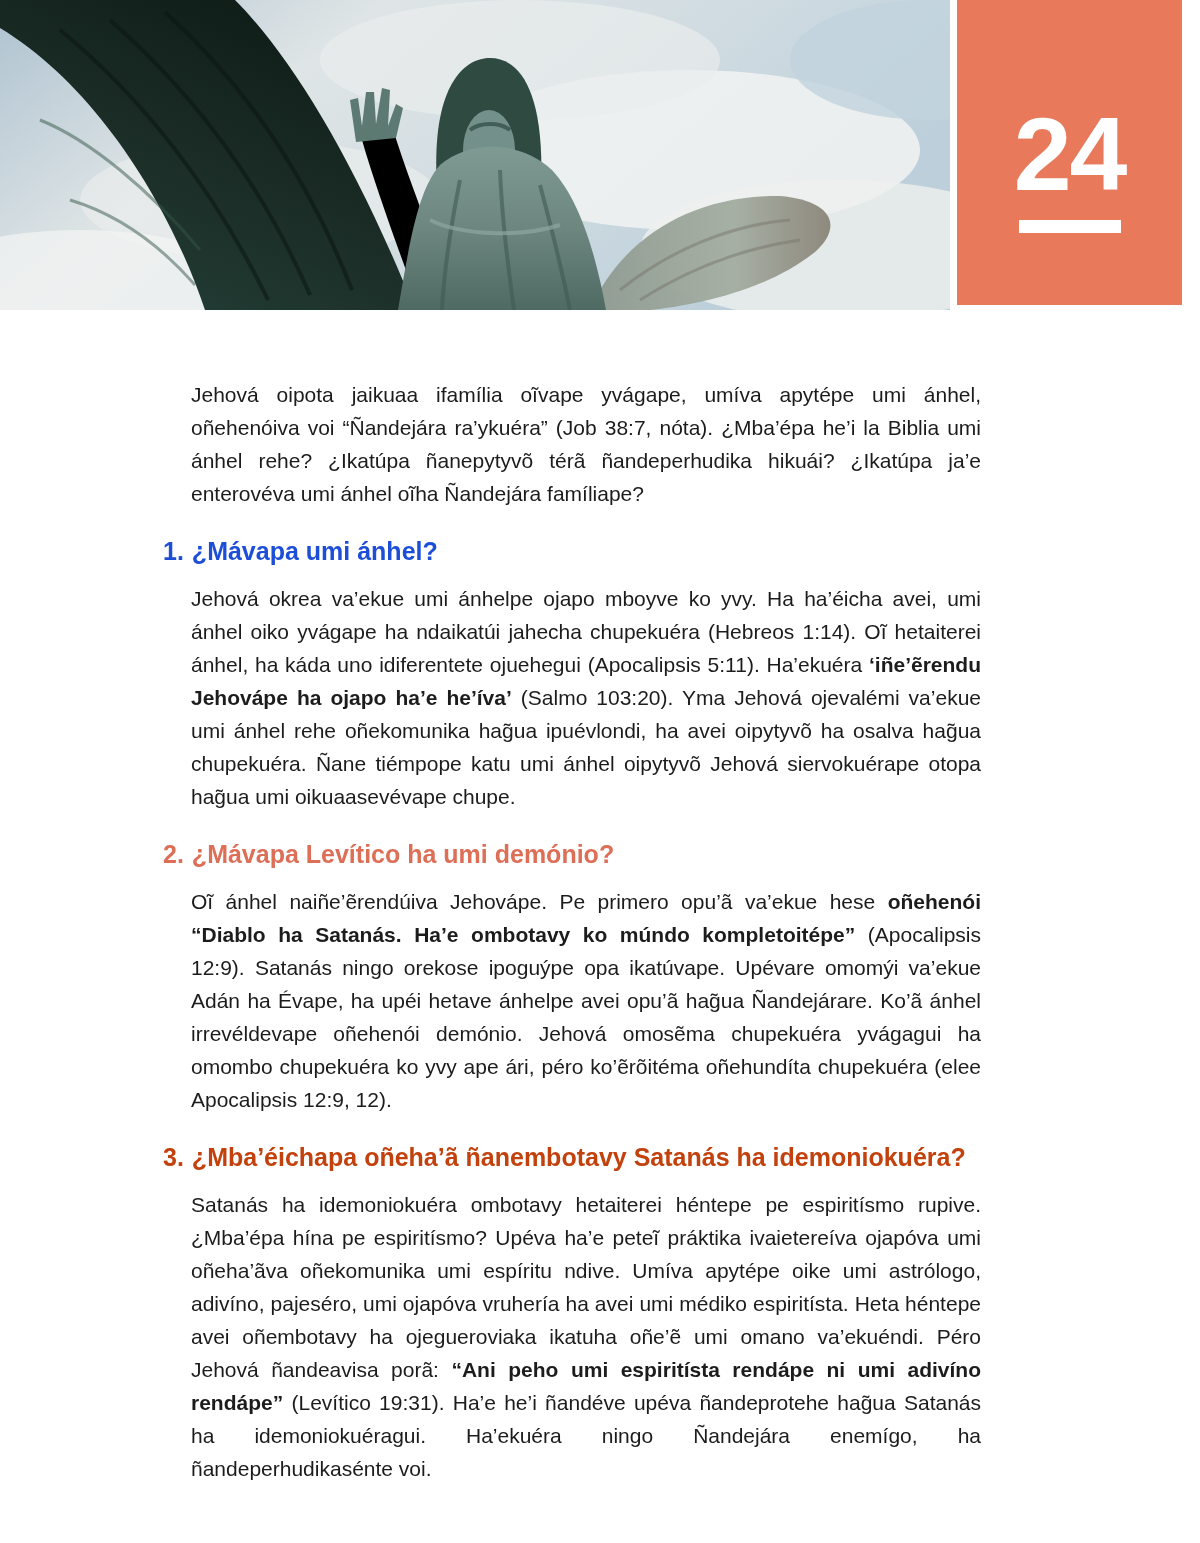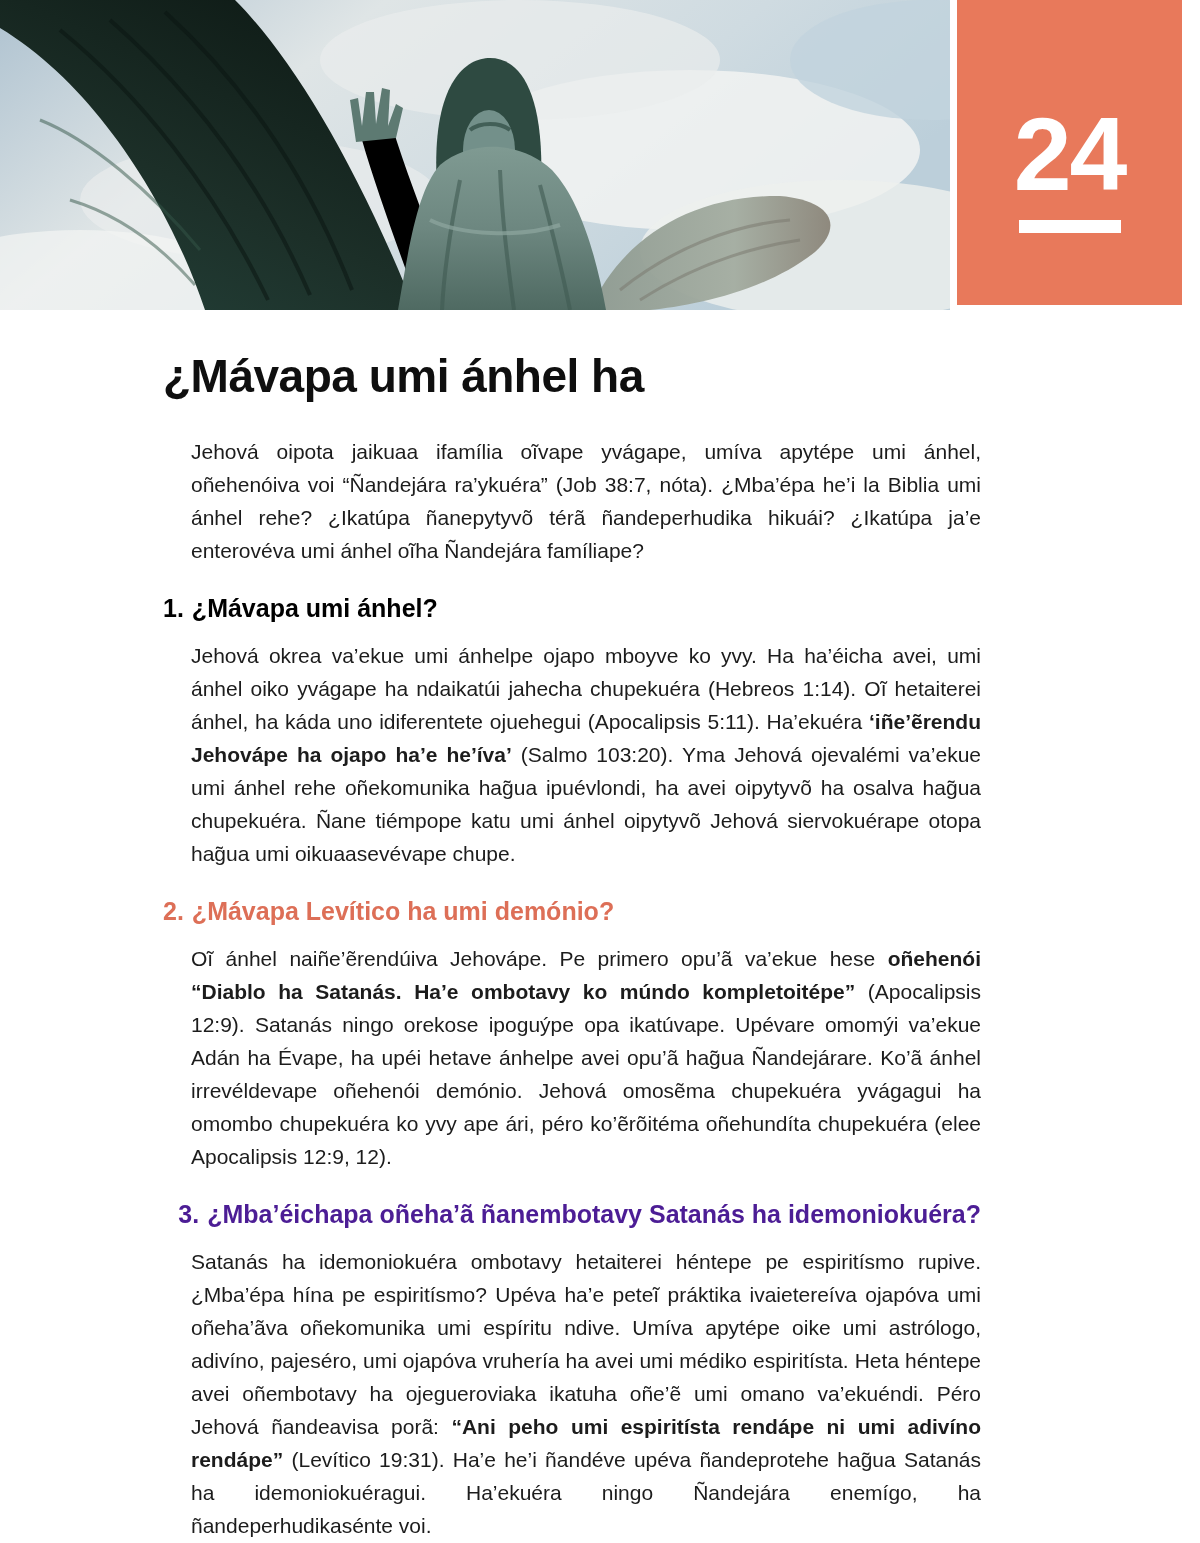--- a/index.html
+++ b/index.html
@@ -124,34 +124,33 @@
   </div>
 
   <div class="chapter-block" style="background-color: rgb(232, 121, 91);">
     <div class="chapter-number">24</div>
     <div class="chapter-underline"></div>
   </div>
 
   <div class="content">
 
     <h1 class="title">
-      <span>¿Mávapa umi ánhel ha</span>
     </h1>
 
     <p class="para"><span>Jehová oipota jaikuaa ifamília oĩvape yvágape, umíva apytépe umi ánhel, oñehenóiva voi “Ñandejára ra’ykuéra” (Job 38:7, nóta). ¿Mba’épa he’i la Biblia umi ánhel rehe? ¿Ikatúpa ñanepytyvõ térã ñandeperhudika hikuái? ¿Ikatúpa ja’e enterovéva umi ánhel oĩha Ñandejára famíliape?</span></p>
 
-    <h2 class="sec-heading" style="color: #000000;">
+    <h2 class="sec-heading" style="color: #1d4ed8;">
       <span class="sec-num">1.</span><span>¿Mávapa umi ánhel?</span>
     </h2>
     <p class="para"><span>Jehová okrea va’ekue umi ánhelpe ojapo mboyve ko yvy. Ha ha’éicha avei, umi ánhel oiko yvágape ha ndaikatúi jahecha chupekuéra (Hebreos 1:14). Oĩ hetaiterei ánhel, ha káda uno idiferentete ojuehegui (Apocalipsis 5:11). Ha’ekuéra </span><span class="b">‘iñe’ẽrendu Jehovápe ha ojapo ha’e he’íva’</span><span> (Salmo 103:20). Yma Jehová ojevalémi va’ekue umi ánhel rehe oñekomunika hag̃ua ipuévlondi, ha avei oipytyvõ ha osalva hag̃ua chupekuéra. Ñane tiémpope katu umi ánhel oipytyvõ Jehová siervokuérape otopa hag̃ua umi oikuaasevévape chupe.</span></p>
 
     <h2 class="sec-heading" style="color: rgb(221, 111, 87);">
       <span class="sec-num">2.</span><span>¿Mávapa Levítico ha umi demónio?</span>
     </h2>
     <p class="para"><span>Oĩ ánhel naiñe’ẽrendúiva Jehovápe. Pe primero opu’ã va’ekue hese </span><span class="b">oñehenói “Diablo ha Satanás. Ha’e ombotavy ko múndo kompletoitépe”</span><span> (Apocalipsis 12:9). Satanás ningo orekose ipoguýpe opa ikatúvape. Upévare omomýi va’ekue Adán ha Évape, ha upéi hetave ánhelpe avei opu’ã hag̃ua Ñandejárare. Ko’ã ánhel irrevéldevape oñehenói demónio. Jehová omosẽma chupekuéra yvágagui ha omombo chupekuéra ko yvy ape ári, péro ko’ẽrõitéma oñehundíta chupekuéra (elee Apocalipsis 12:9, 12).</span></p>
 
-    <h2 class="sec-heading" style="color: #4c1d95; text-align: right;">
+    <h2 class="sec-heading" style="color: #c2410c;">
       <span class="sec-num">3.</span><span>¿Mba’éichapa oñeha’ã ñanembotavy Satanás ha idemoniokuéra?</span>
     </h2>
     <p class="para"><span>Satanás ha idemoniokuéra ombotavy hetaiterei héntepe pe espiritísmo rupive. ¿Mba’épa hína pe espiritísmo? Upéva ha’e peteĩ práktika ivaietereíva ojapóva umi oñeha’ãva oñekomunika umi espíritu ndive. Umíva apytépe oike umi astrólogo, adivíno, pajeséro, umi ojapóva vruhería ha avei umi médiko espiritísta. Heta héntepe avei oñembotavy ha ojegueroviaka ikatuha oñe’ẽ umi omano va’ekuéndi. Péro Jehová ñandeavisa porã: </span><span class="b">“Ani peho umi espiritísta rendápe ni umi adivíno rendápe”</span><span> (Levítico 19:31). Ha’e he’i ñandéve upéva ñandeprotehe hag̃ua Satanás ha idemoniokuéragui. Ha’ekuéra ningo Ñandejára enemígo, ha ñandeperhudikasénte voi.</span></p>
 
   </div>
 </div>
 
 </body></html>

